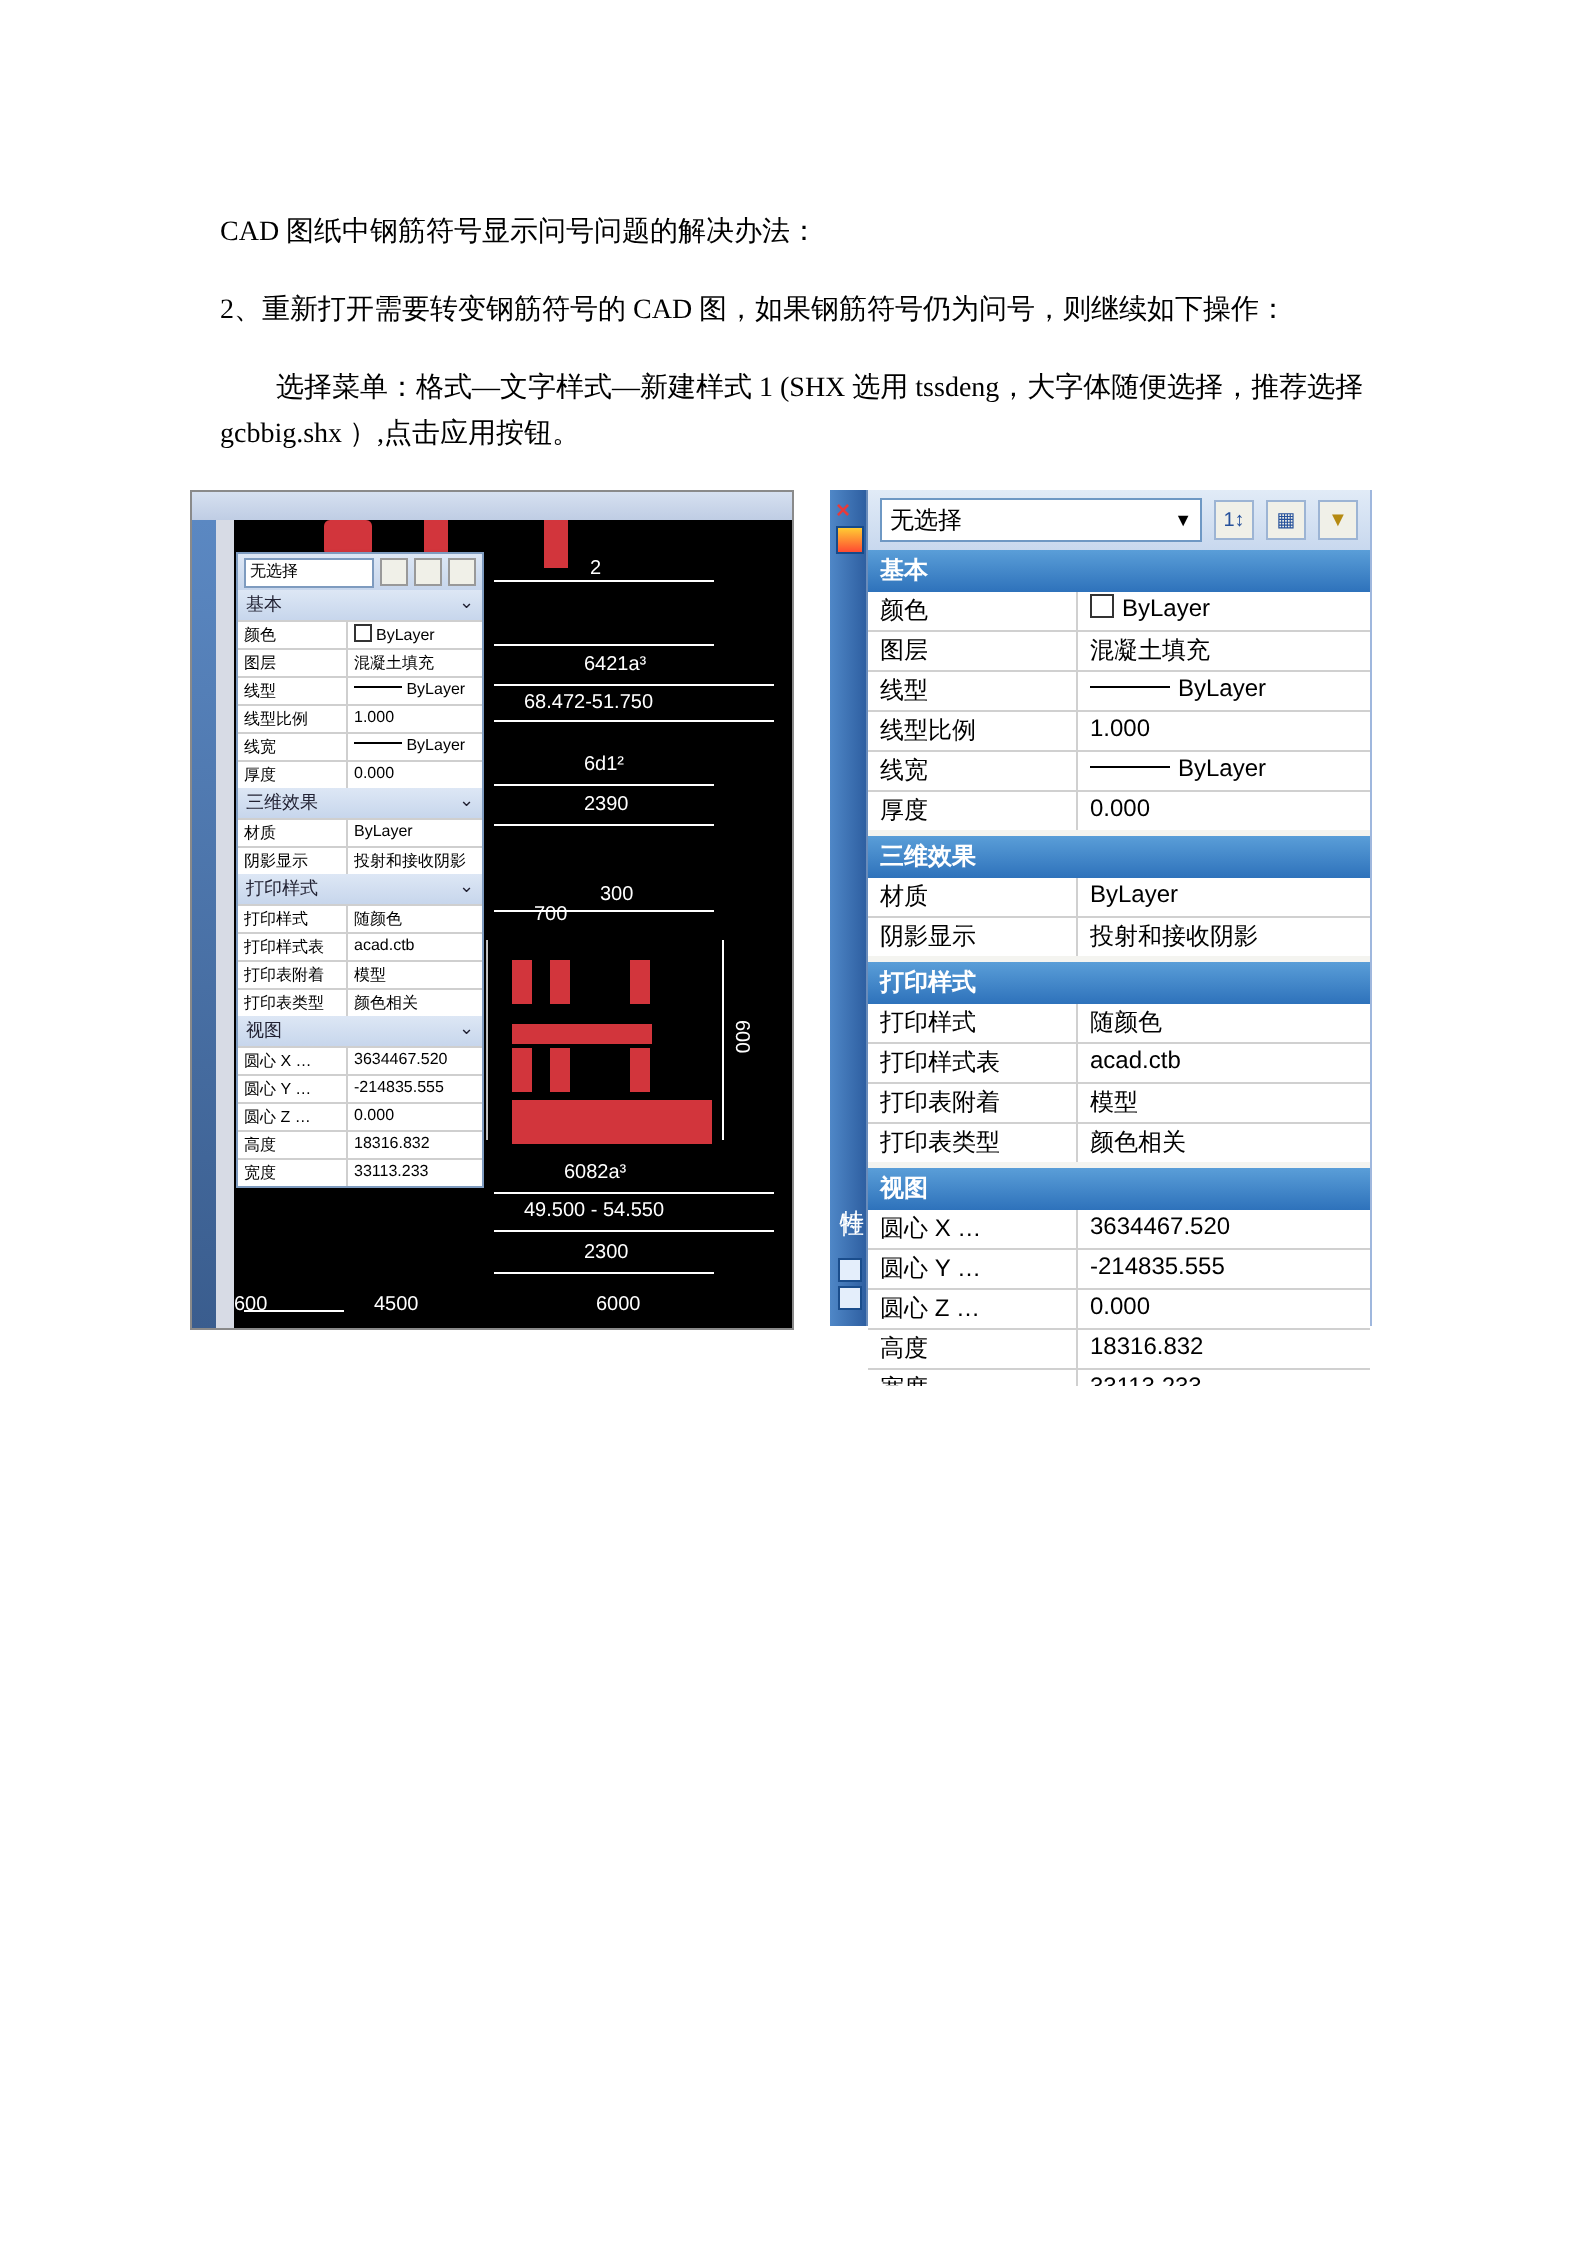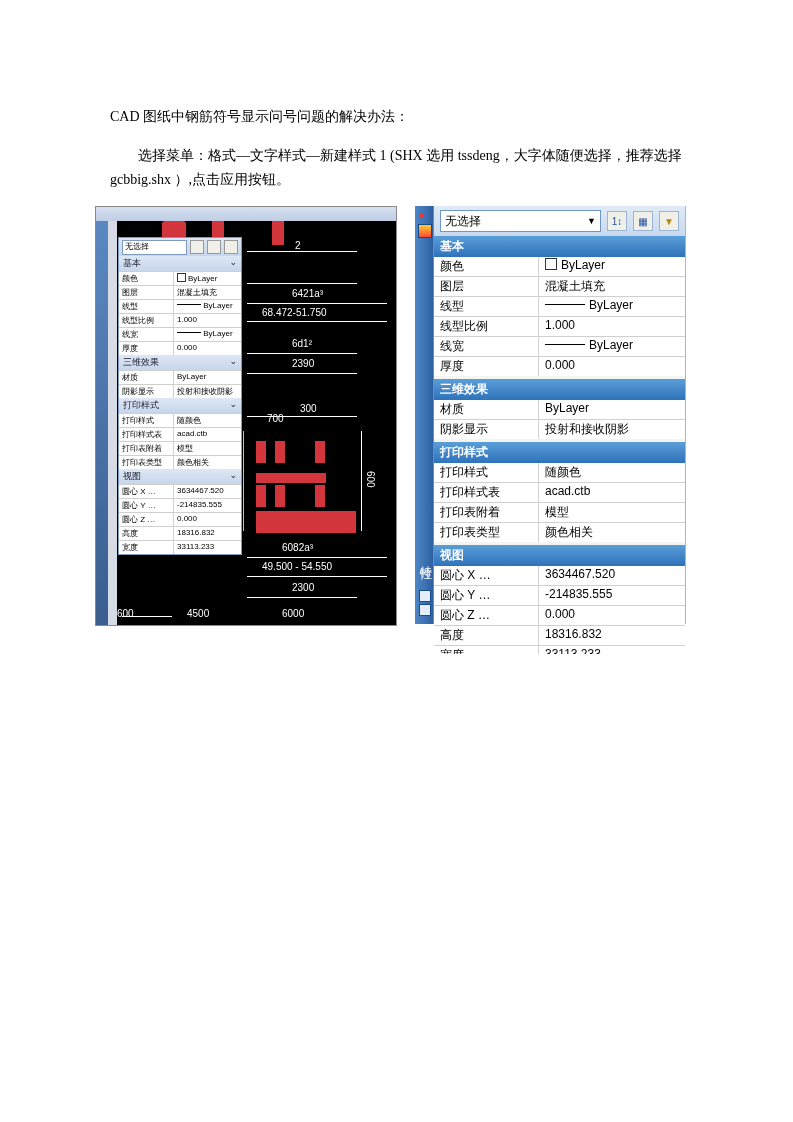--- a/index.html
+++ b/index.html
@@ -52,20 +52,21 @@
 .group{margin:0 0 3px 0}
 .group .rows{background:#fff}
 .sw2{display:inline-block;width:10px;height:10px;background:#fff;border:1px solid #333;vertical-align:-1px;margin-right:4px}
 .thin2{display:inline-block;width:40px;height:0;border-top:1px solid #000;vertical-align:4px;margin-right:4px}
 </style>
 </head>
 <body>
 <div class="page">
 
 <p class="para">CAD 图纸中钢筋符号显示问号问题的解决办法：</p>
+<p class="para">2、重新打开需要转变钢筋符号的 CAD 图，如果钢筋符号仍为问号，则继续如下操作：</p>
 <p class="para indent">选择菜单：格式—文字样式—新建样式 1   (SHX 选用 tssdeng，大字体随便选择，推荐选择 gcbbig.shx ）,点击应用按钮。</p>
 
 <div class="figs">
 
 <div class="fig-left">
   <div class="fl-top"></div>
   <div class="fl-lrule"></div>
   <div class="fl-lrule2"></div>
   <div class="fl-canvas">
 
@@ -100,21 +101,21 @@
     <div class="dimv" style="left:244px;top:210px;height:100px"></div>
     <div class="dlbl" style="left:248px;top:250px;writing-mode:vertical-rl">600</div>
     <div class="dim" style="left:130px;top:336px;width:140px"></div>
     <div class="dlbl" style="left:165px;top:322px">6082a³</div>
     <div class="dim" style="left:130px;top:355px;width:140px"></div>
     <div class="dlbl" style="left:145px;top:341px">49.500 - 54.550</div>
     <div class="dlbl" style="left:175px;top:362px">2300</div>
     <div class="dim" style="left:130px;top:376px;width:110px"></div>
     <div class="dim" style="left:5px;top:395px;width:50px"></div>
     <div class="dlbl" style="left:70px;top:388px">4500</div>
-    <div class="dlbl" style="left:165px;top:388px">6000</div>
+    <div class="dlbl" style="left:181px;top:388px">6000</div>
     <div class="dlbl" style="left:0px;top:388px">600</div>
   </div>
 
   <div class="pp">
     <div class="pp-head">
       <div class="pp-sel">无选择</div>
       <div class="pp-ic"></div>
       <div class="pp-ic"></div>
       <div class="pp-ic"></div>
     </div>

